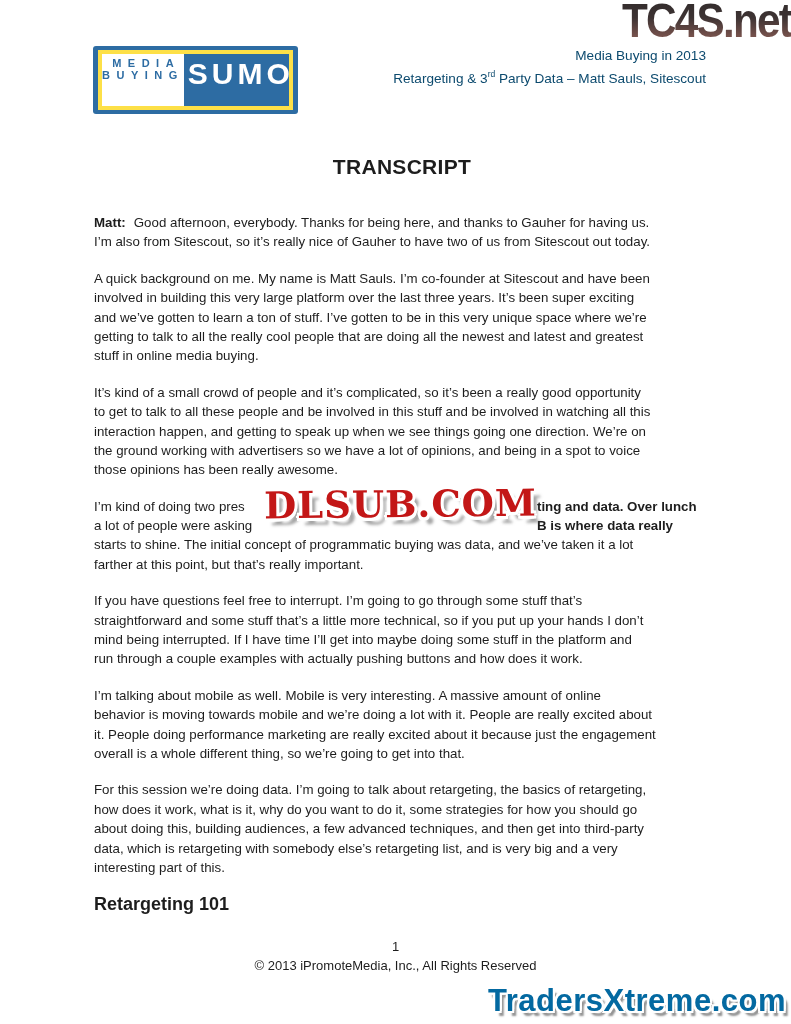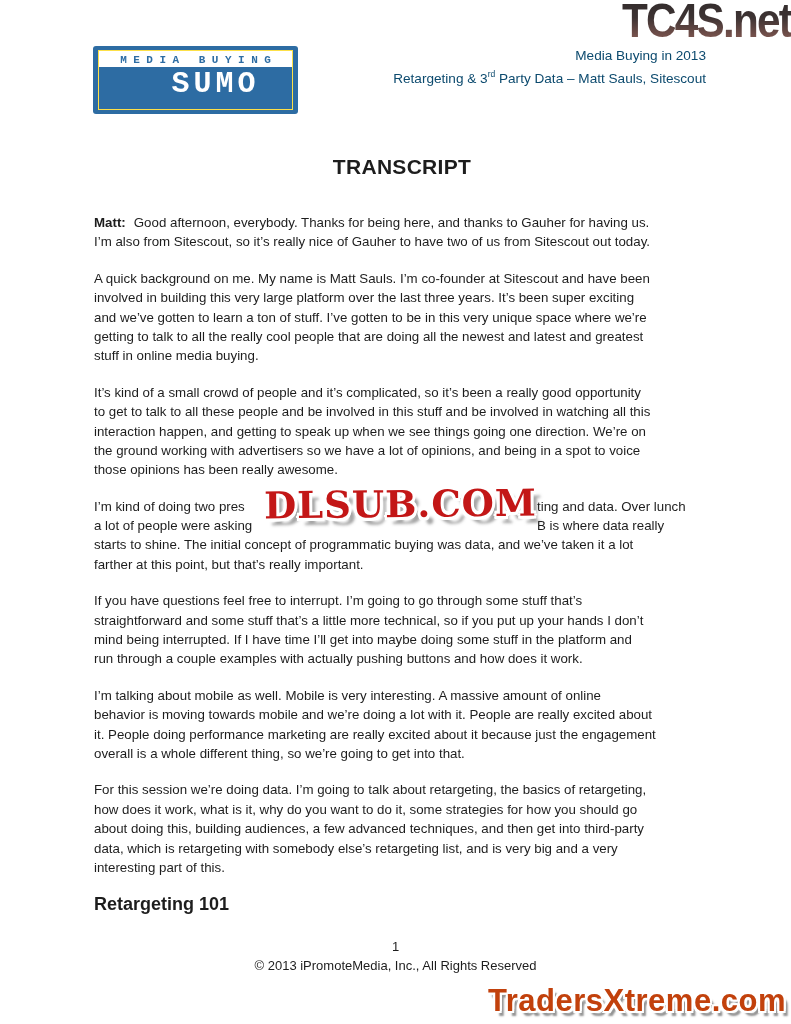--- a/index.html
+++ b/index.html
@@ -26,61 +26,60 @@
     text-align:right; font-size:13.6px; line-height:19px; color:#0c4a6e;
   }
   .header-block sup { font-size:8.5px; }
 
   
   .sumo {
     position:absolute; left:93px; top:46px; width:205px; height:68px;
     background:#2d6ca3; padding:4px 5px; border-radius:3px;
   }
   .sumo-inner {
-    height:100%; border:1px solid #fde047; display:flex; flex-direction:column;font-family:Liberation Mono, monospace;
+    height:100%; border:4px solid #fde047; display:flex; flex-direction:row;
   }
   .sumo-top {
     background:#ffffff; color:#2d6ca3;
     font-size:11px; font-weight:600; letter-spacing:6.5px; text-indent:6.5px;
     text-align:center; padding:2.5px 0 1.5px;
   }
   .sumo-bottom {
     flex:1; display:flex; align-items:center; justify-content:center;
     color:#ffffff; font-weight:bold; font-size:30px; letter-spacing:4px; text-indent:4px;
     padding-bottom:12px;
-    margin-left:36px;
   }
 
   
   .content { position:absolute; left:94px; top:155px; width:616px; font-size:13.3px; }
   .doc-title { font-weight:bold; font-size:21px; letter-spacing:.3px; text-align:center; margin-bottom:34px; }
   .para { margin-bottom:17px; }
   .line { white-space:nowrap; line-height:19.4px; height:19.4px; }
   .speaker { font-weight:bold; margin-right:8px; }
   .l-split { position:relative; }
-  .frag-right { position:absolute; left:443px; top:0; white-space:nowrap; }
+  .frag-right { position:absolute; left:443px; top:0; white-space:nowrap;font-weight:bold; }
   .section-heading { font-weight:bold; font-size:18px; margin-top:0; }
 
   
   .dlsub {
     position:absolute; left:264px; top:482px;
     font-family:"DejaVu Serif", serif; font-weight:bold;
     font-size:37px; letter-spacing:1px; color:#c31717;
     transform:rotate(-.6deg);
     text-shadow:
       -2px -2px 0 #fff, 2px -2px 0 #fff, -2px 2px 0 #fff, 2px 2px 0 #fff,
       -3px 0 0 #fff, 3px 0 0 #fff, 0 -3px 0 #fff, 0 3px 0 #fff,
       -2px 3px 0 #fff, 2px 3px 0 #fff, -2px -3px 0 #fff, 2px -3px 0 #fff,
       6px 7px 3px rgba(90,90,90,.55);
   }
 
   
   .traders {
     position:absolute; right:5px; bottom:5px;
-    font-weight:bold; font-size:31px; letter-spacing:.5px; color:#c2410c;
+    font-weight:bold; font-size:31px; letter-spacing:.5px; color:#0369a1;
     text-shadow:
       -2px -2px 0 #fff, 2px -2px 0 #fff, -2px 2px 0 #fff, 2px 2px 0 #fff,
       -2px 0 0 #fff, 2px 0 0 #fff, 0 -2px 0 #fff, 0 2px 0 #fff,
       4px 5px 2px rgba(70,70,70,.6);
   }
 
   
   .page-footer {
     position:absolute; top:937px; left:0; right:0;
     text-align:center; font-size:13px; line-height:19px; color:#1d1d1d;

